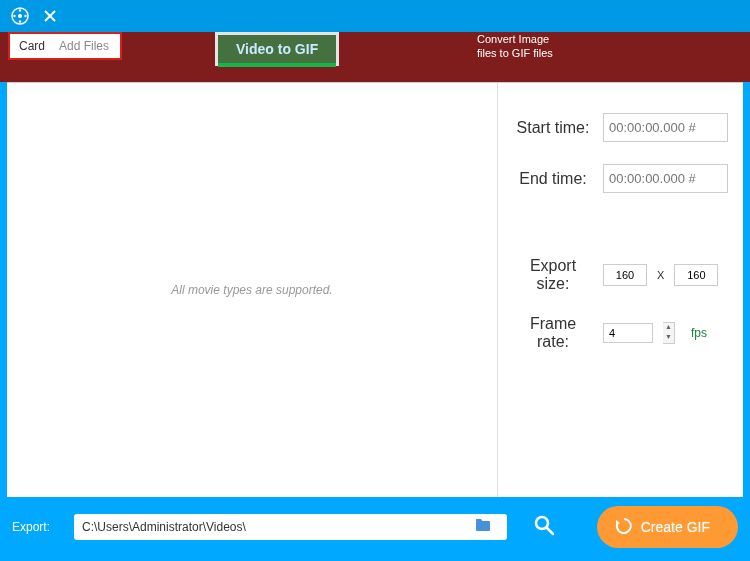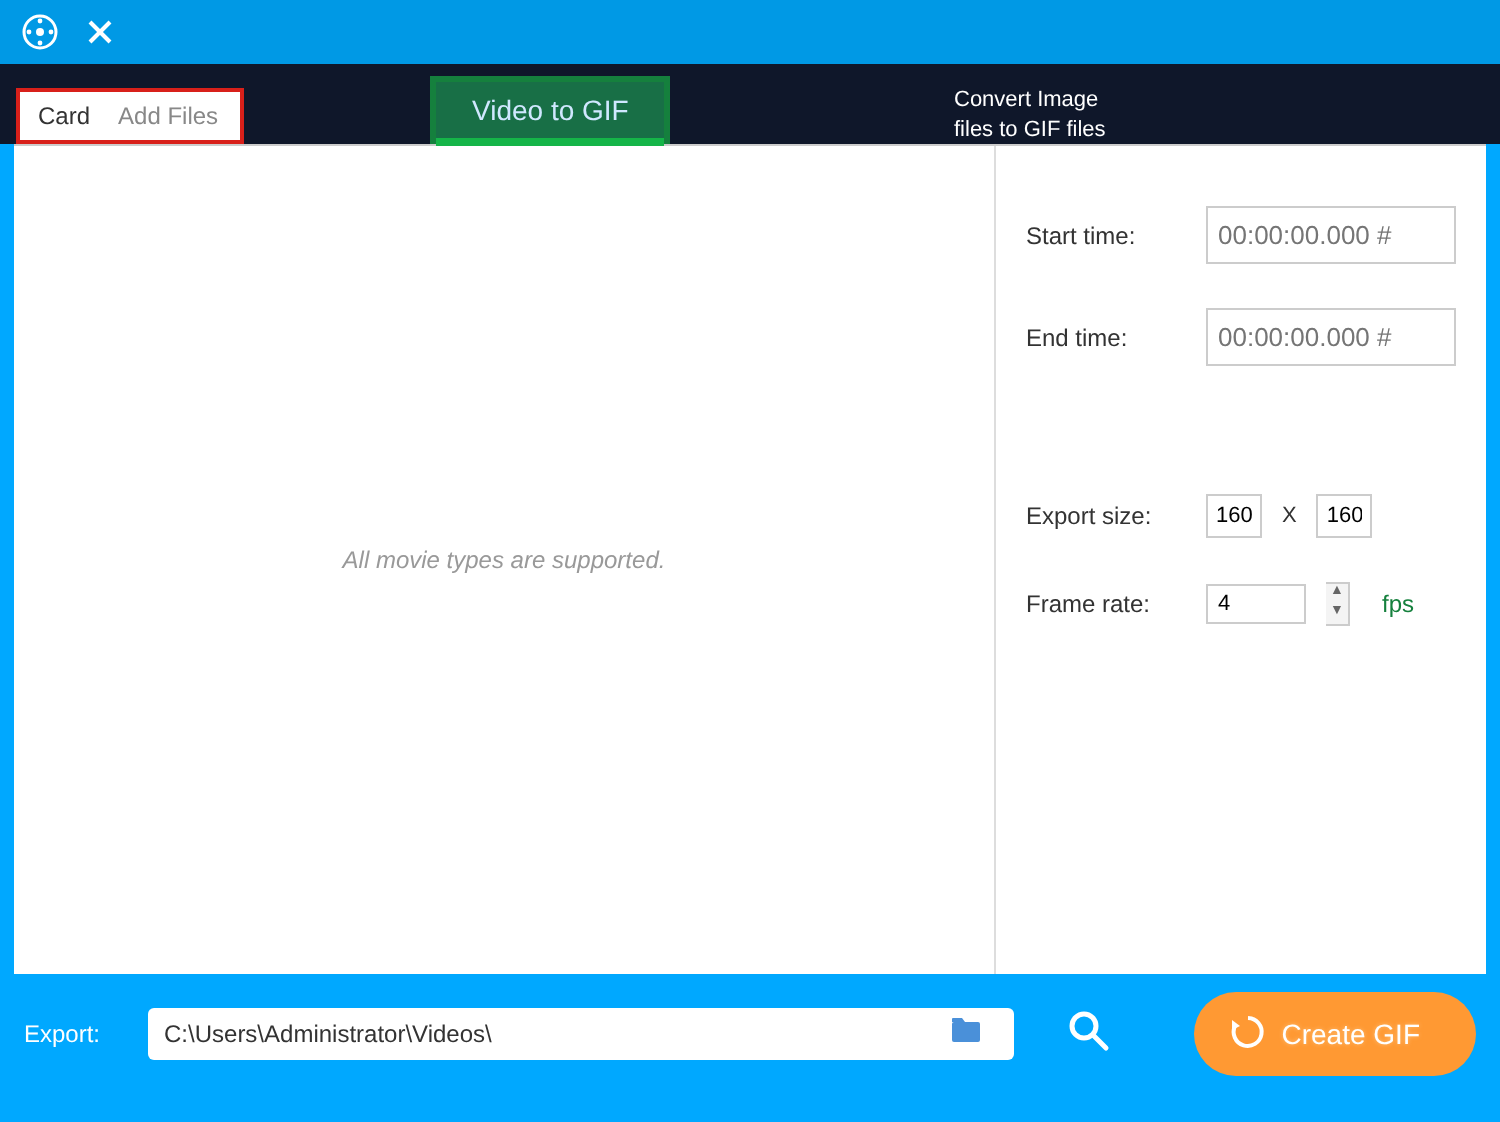--- a/index.html
+++ b/index.html
@@ -1,37 +1,37 @@
 <!DOCTYPE html>
 <html><head>
   <meta charset="utf-8">
   <style>
     * { margin: 0; padding: 0; box-sizing: border-box; font-family: Arial, sans-serif; }
     body { width: 750px; height: 561px; background: #00a8ff; overflow: hidden; }
     .titlebar { height: 32px; background: #0099e5; display: flex; align-items: center; padding: 0 10px; color: white; }
     .titlebar-icon { width: 20px; height: 20px; margin-right: 8px; display: flex; align-items: center; justify-content: center; }
     .titlebar-title { font-size: 13px; font-weight: bold; flex: 1; }
     .close-btn { width: 24px; height: 24px; cursor: pointer; display: flex; align-items: center; justify-content: center; font-size: 18px; }
-    .toolbar { height: 40px; background: #0f172a; display: flex; align-items: flex-end; padding: 0 8px; position: relative; }
+    .toolbar { height: 50px; background: #7f1d1d; display: flex; align-items: flex-start; padding: 0 8px; position: relative; }
     .toolbar-left { display: flex; align-items: center; border: 2px solid #d8201a; height: 28px; background: white; padding: 0 3px; }
     .card-btn { background: white; color: #333; font-size: 12px; padding: 2px 6px; border: none; cursor: pointer; }
     .addfiles-btn { color: #888; font-size: 12px; padding: 2px 8px; border: none; background: transparent; cursor: pointer; }
     .tab-section { position: absolute; left: 215px; display: flex; gap: 0; }
     .tab { padding: 6px 18px; font-size: 14px; color: white; cursor: pointer; position: relative; }
-    .tab.active { border: 3px solid #15803d; background: rgba(30,170,90,0.6); color: #d0e8ff; font-weight: normal; }
+    .tab.active { border: 3px solid #e5e5e5; background: rgba(30,170,90,0.6); color: #d0e8ff; font-weight: bold; }
     .tab.active::after { content:''; position:absolute; left:0; right:0; bottom:-4px; height:4px; background:#15b548; }
     .convert-info { position: absolute; left: 445px; font-size: 11px; color: white; line-height: 1.3; margin-left: 32px; }
     .main { display: flex; height: 415px; background: white; margin: 0 7px; border-top: 1px solid #ccc; }
     .dropzone { flex: 1; display: flex; align-items: center; justify-content: center; border-right: 1px solid #ddd; font-style: italic; }
     .dropzone-text { color: #999; font-size: 12px; }
     .settings { width: 245px; padding: 30px 15px 15px 15px; display: flex; flex-direction: column; gap: 22px; }
     .setting-row { display: flex; align-items: center; gap: 10px; }
-    .setting-label { width: 80px; font-size: 12px; color: #333; }
+    .setting-label { width: 80px; font-size: 16px; color: #333; text-align: center; }
     .time-input { flex: 1; border: 1px solid #ccc; padding: 6px 5px; font-size: 13px; color: #bbb; width: 110px; }
-    .size-input { width: 28px; border: 1px solid #ccc; padding: 4px; font-size: 11px; text-align: center; }
+    .size-input { width: 44px; border: 1px solid #ccc; padding: 4px; font-size: 11px; text-align: center; }
     .size-x { font-size: 11px; color: #333; }
     .framerate-input { width: 50px; border: 1px solid #ccc; padding: 3px 5px; font-size: 11px; position: relative; }
     .spinner { width: 12px; display: flex; flex-direction: column; border: 1px solid #ccc; border-left: none; }
     .spinner div { height: 10px; font-size: 7px; line-height: 8px; text-align: center; background: #f4f4f4; cursor: pointer; color:#666; }
     .fps-label { font-size: 12px; color: #15803d; margin-left: 6px; }
     .footer { height: 60px; background: #00a8ff; display: flex; align-items: center; padding: 0 12px; gap: 24px; }
     .export-label { color: white; font-size: 12px; }
     .path-input { flex: 1; background: white; border: none; border-radius: 3px; height: 26px; display: flex; align-items: center; padding: 0 8px; }
     .path-text { flex: 1; font-size: 12px; color: #333; border: none; outline: none; }
     .folder-icon { width: 18px; height: 18px; margin-right: 6px; cursor: pointer; color:#2a7abf; font-size:12px; }

